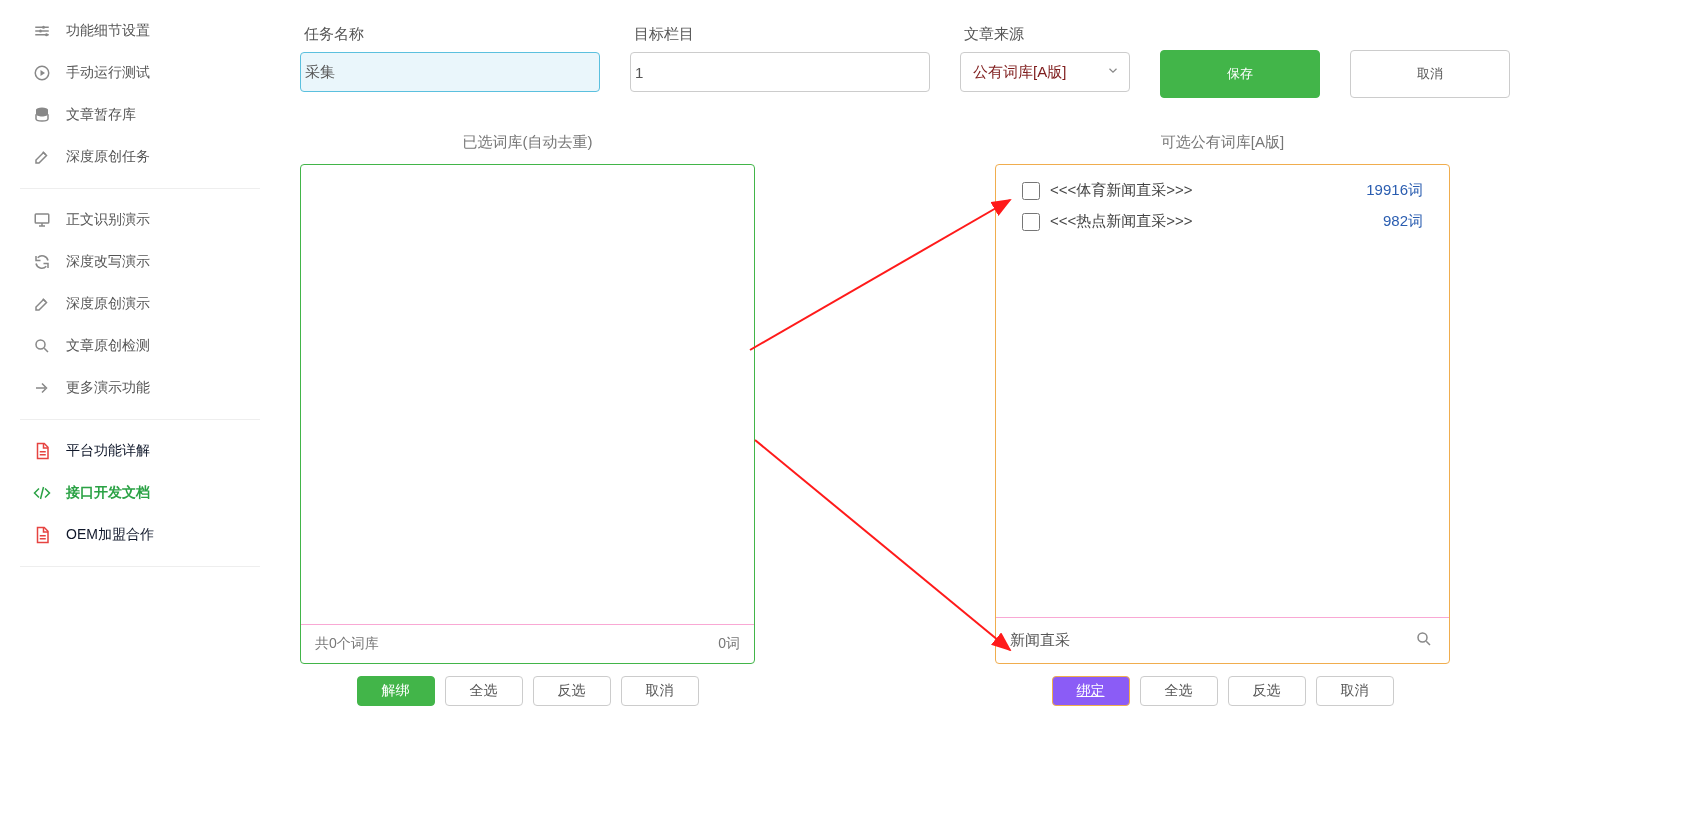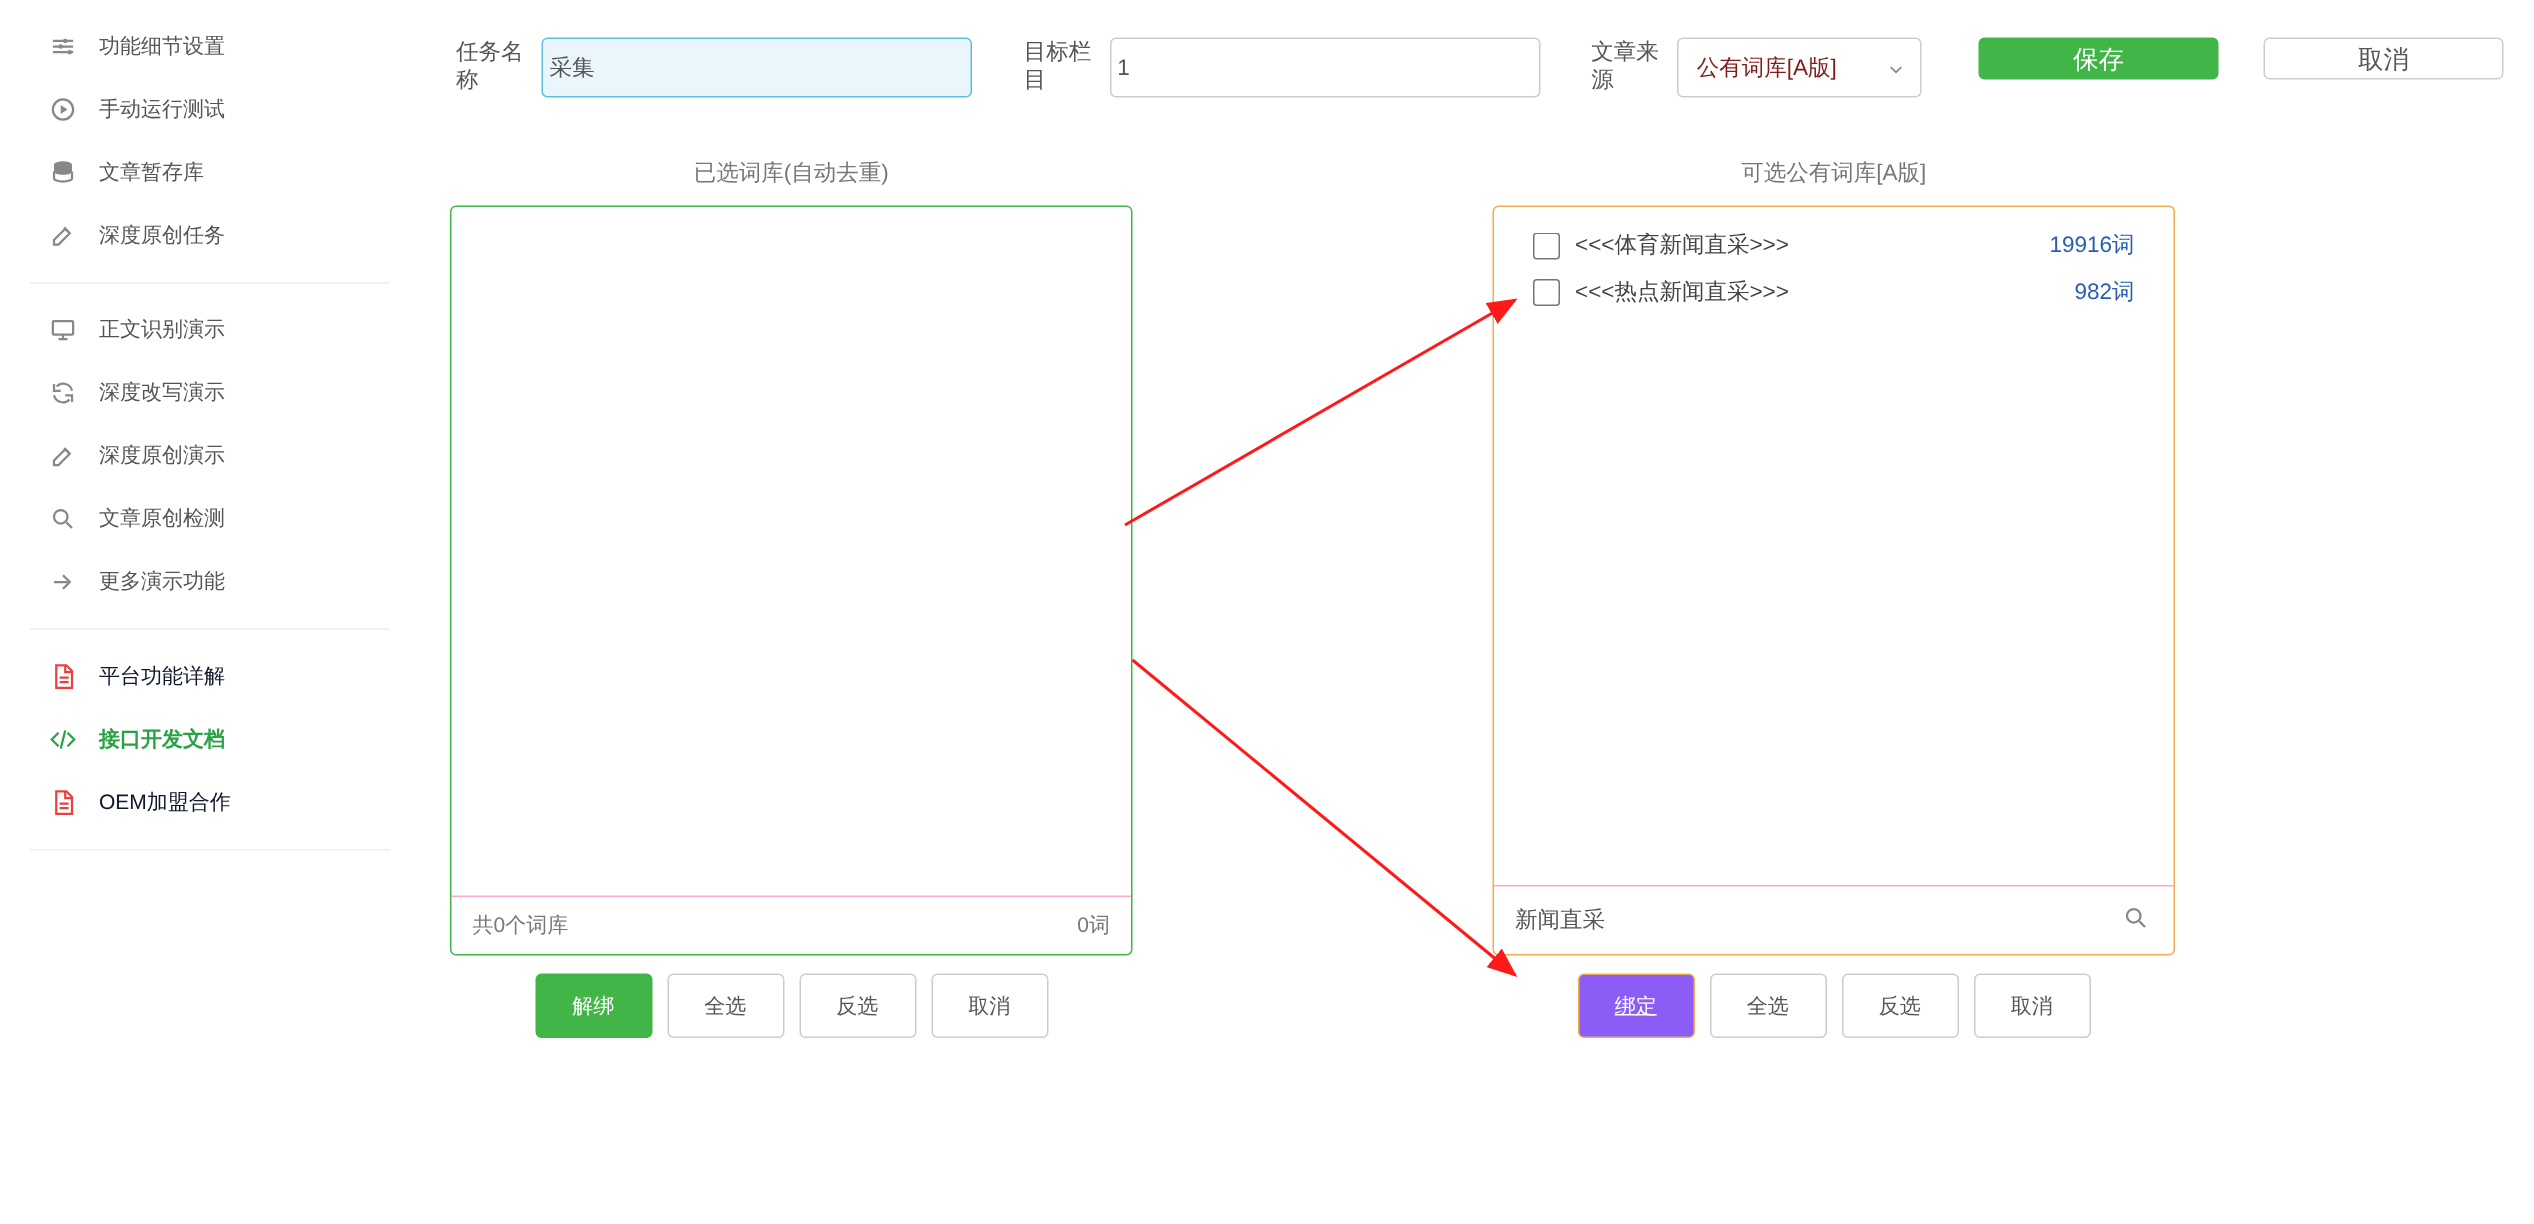--- a/index.html
+++ b/index.html
@@ -48,21 +48,21 @@
   position: absolute;
   left: 300px;
   top: 0;
   right: 20px;
 }
 .form-row {
   display: flex;
   gap: 30px;
   margin-top: 25px;
 }
-.form-group { display: flex; flex-direction: row; }
+.form-group { display: flex; flex-direction: column; }
 .form-label { font-size: 15px; color: #555; margin-bottom: 8px; padding-left: 4px; }
 .text-input {
   border: 1px solid #ccc;
   border-radius: 4px;
   padding: 8px 4px;
   font-size: 15px;
   width: 300px;
   height: 40px;
   color: #555;
 }
@@ -92,36 +92,36 @@
   top: 50%;
   transform: translateY(-50%);
   pointer-events: none;
   color: #888;
 }
 .btn {
   display: inline-flex;
   align-items: center;
   justify-content: center;
   border-radius: 4px;
-  height: 28px;
+  height: 48px;
   padding: 0 20px;
-  font-size: 17px;
+  font-size: 13px;
   cursor: pointer;
   border: 1px solid #ccc;
   background: #fff;
   color: #555;
   min-width: 160px;
 }
 .btn-green {
   background: #42b549;
   border-color: #42b549;
   color: #fff;
 }
 .btn-sm {
-  height: 43px;
+  height: 30px;
   min-width: 78px;
   padding: 0 14px;
   font-size: 14px;
 }
 .btn-orange {
   background: #8b5cf6;
   border-color: #f0ad4e;
   color: #fff;
   text-decoration: underline;
 }

